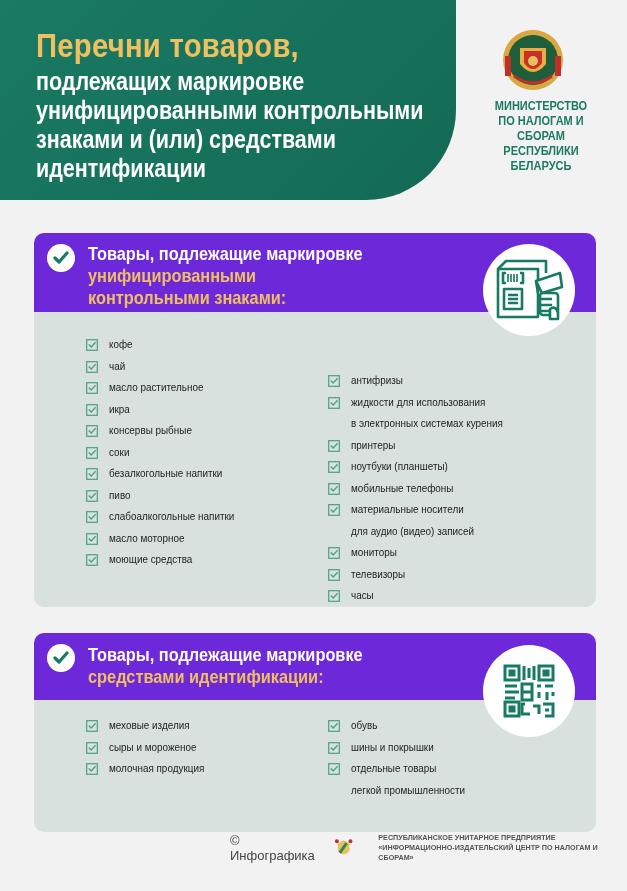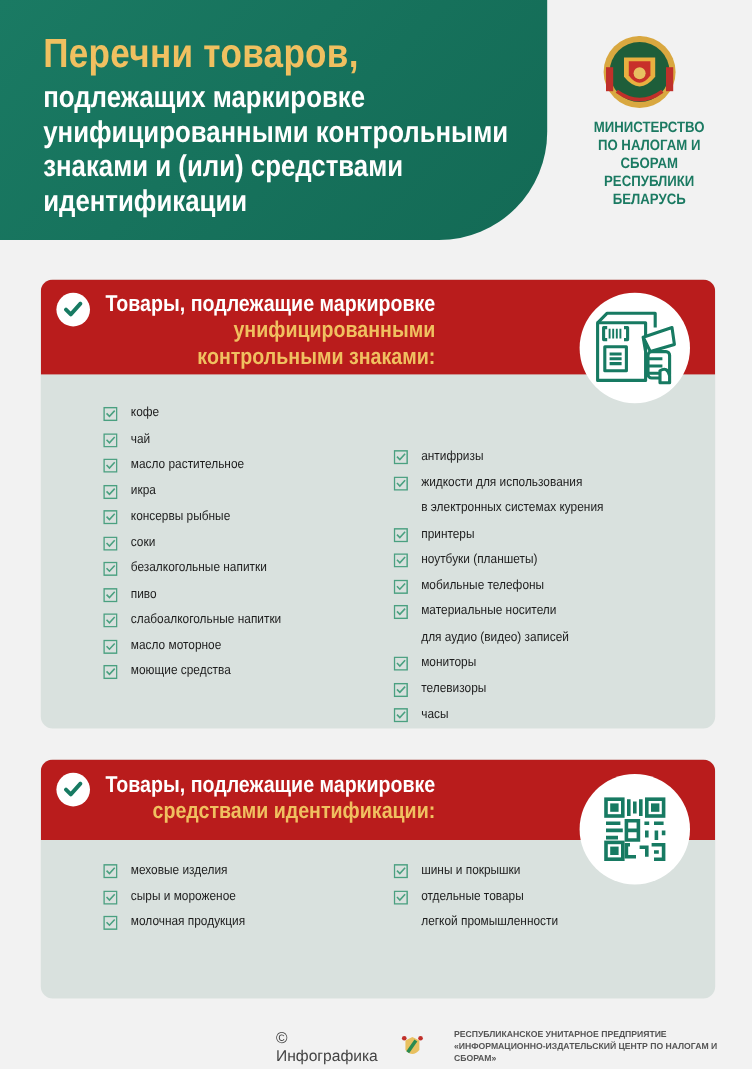--- a/index.html
+++ b/index.html
@@ -38,21 +38,21 @@
     position: absolute; left: 466px; top: 99px; width: 150px;
     text-align: center; color: #1b7a62; font-weight: bold;
     font-size: 12.5px; line-height: 15px;
     transform: scaleX(0.88);
   }
   .card {
     position: absolute; left: 34px; width: 562px;
     background: #d9e1de; border-radius: 10px; overflow: hidden;
   }
   .card-head {
-    background: #b91c1c; position: relative; text-align: right;
+    background: #6d28d9; position: relative;
   }
   .check-circle {
     position: absolute; left: 13px; width: 28px; height: 28px;
     border-radius: 50%; background: #ffffff;
     display: flex; align-items: center; justify-content: center;
   }
   .card-title {
     position: absolute; left: 54px;
     font-weight: bold; font-size: 19px; line-height: 22px;
     transform: scaleX(0.86); transform-origin: left top;
@@ -70,21 +70,21 @@
     display: flex; align-items: flex-start;
     font-size: 11px; color: #1d1d1d; line-height: 21.5px;
   }
   .item .cb {
     width: 12px; height: 12px; margin-top: 5px; margin-right: 11px; flex: 0 0 12px;
   }
   .item .txt {
     transform: scaleX(0.9); transform-origin: left top; white-space: nowrap;
   }
   .footer {
-    position: absolute; left: 230px; top: 857px;
+    position: absolute; left: 230px; top: 833px;
     display: flex; align-items: center;
   }
   .footer-copy { font-size: 13px; color: #444; margin-right: 8px; }
   .footer-org {
     font-size: 7.2px; color: #555; line-height: 10px; font-weight: bold;
     margin-left: 24px;
   }
 </style>
 </head>
 <body>
@@ -346,20 +346,29 @@
         <span class="txt">молочная продукция</span>
       </div>
     </div>
   <div class="col" style="left:294px; top:82px;" id="s2-right">
       <div class="item">
         <svg class="cb" viewBox="0 0 12 12">
           <rect x="0.7" y="0.7" width="10.6" height="10.6" fill="none" stroke="#4aa080" stroke-width="1.2"></rect>
           <path d="M2.8 5.5 L5.2 8 L9.6 3.2" fill="none" stroke="#4aa080" stroke-width="1.3"></path>
         </svg>
         <span class="txt">
+          <div>обувь</div>
+        </span>
+      </div>
+      <div class="item">
+        <svg class="cb" viewBox="0 0 12 12">
+          <rect x="0.7" y="0.7" width="10.6" height="10.6" fill="none" stroke="#4aa080" stroke-width="1.2"></rect>
+          <path d="M2.8 5.5 L5.2 8 L9.6 3.2" fill="none" stroke="#4aa080" stroke-width="1.3"></path>
+        </svg>
+        <span class="txt">
           <div>шины и покрышки</div>
         </span>
       </div>
       <div class="item">
         <svg class="cb" viewBox="0 0 12 12">
           <rect x="0.7" y="0.7" width="10.6" height="10.6" fill="none" stroke="#4aa080" stroke-width="1.2"></rect>
           <path d="M2.8 5.5 L5.2 8 L9.6 3.2" fill="none" stroke="#4aa080" stroke-width="1.3"></path>
         </svg>
         <span class="txt">
           <div>отдельные товары</div>

